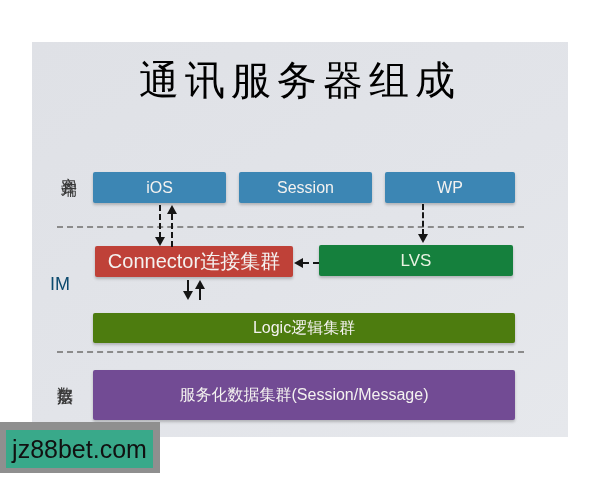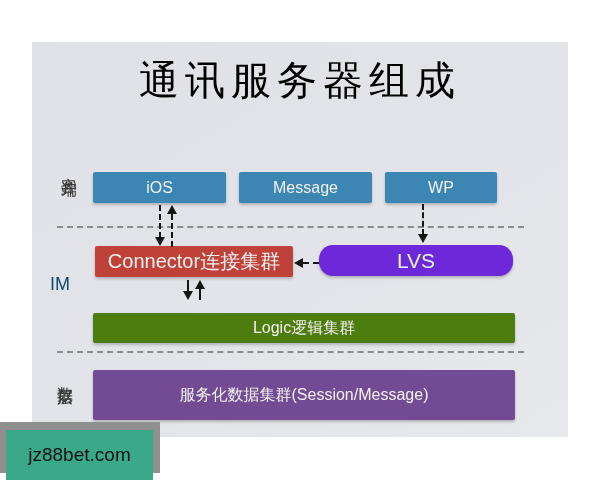--- a/index.html
+++ b/index.html
@@ -30,53 +30,53 @@
   }
   .sep{position:absolute;height:0;border-top:2px dashed #8b8b8b;}
   .vdash{position:absolute;width:0;border-left:2px dashed #151515;}
   .hdash{position:absolute;height:0;border-top:2px dashed #151515;}
   .head{position:absolute;width:0;height:0;}
   .head.down{border-left:5px solid transparent;border-right:5px solid transparent;border-top:9px solid #151515;}
   .head.up{border-left:5px solid transparent;border-right:5px solid transparent;border-bottom:9px solid #151515;}
   .head.left{border-top:5px solid transparent;border-bottom:5px solid transparent;border-right:9px solid #151515;}
   .wm-shadow{position:absolute;left:0;top:422px;width:160px;height:51px;background:#8f8f8f;}
   .wm-badge{
-    position:absolute;left:6px;top:430px;width:147px;height:50px;
+    position:absolute;left:6px;top:430px;width:147px;height:38px;
     display:flex;align-items:center;justify-content:center;
-    color:#111111;font-size:19px;
+    color:#111111;font-size:25px;
   }
 </style>
 </head>
 <body>
 
 <div class="panel"></div>
 
 <div class="title">通讯服务器组成</div>
 
 <div class="vlabel" style="left:60px;top:164px;">客户端</div>
 <div class="hlabel" style="left:50px;top:274px;">IM</div>
 <div class="vlabel" style="left:56px;top:374px;">数据层</div>
 
 <div class="sep" style="left:57px;top:226px;width:467px;"></div>
 <div class="sep" style="left:57px;top:351px;width:467px;"></div>
 
 <div class="node" style="left: 93px; top: 172px; width: 133px; height: 31px; background: rgb(60, 134, 180); text-align: center;">
   <span>iOS</span>
 </div>
 <div class="node" style="left: 239px; top: 172px; width: 133px; height: 31px; background: rgb(60, 134, 180);">
-  <span>Message</span>
+  <span>Session</span>
 </div>
-<div class="node" style="left: 385px; top: 172px; width: 112px; height: 31px; background: rgb(60, 134, 180);">
+<div class="node" style="left: 385px; top: 172px; width: 130px; height: 31px; background: rgb(60, 134, 180);">
   <span>WP</span>
 </div>
 
 <div class="node" style="left: 95px; top: 246px; width: 198px; height: 31px; font-size: 20px; background: rgb(191, 65, 56);">
   <span>Connector连接集群</span>
 </div>
-<div class="node" style="left: 319px; top: 245px; width: 194px; height: 31px; font-size: 21px; color: rgb(233, 242, 226); background: #6d28d9; border-radius: 14px;">
+<div class="node" style="left: 319px; top: 245px; width: 194px; height: 31px; font-size: 17px; color: rgb(233, 242, 226); background: #15803d;">
   <span>LVS</span>
 </div>
 <div class="node" style="left: 93px; top: 313px; width: 422px; height: 30px; background: #4d7c0f;">
   <span>Logic逻辑集群</span>
 </div>
 
 <div class="node" style="left: 93px; top: 370px; width: 422px; height: 50px; background: rgb(114, 75, 148);">
   <span>服务化数据集群(Session/Message)</span>
 </div>
 

